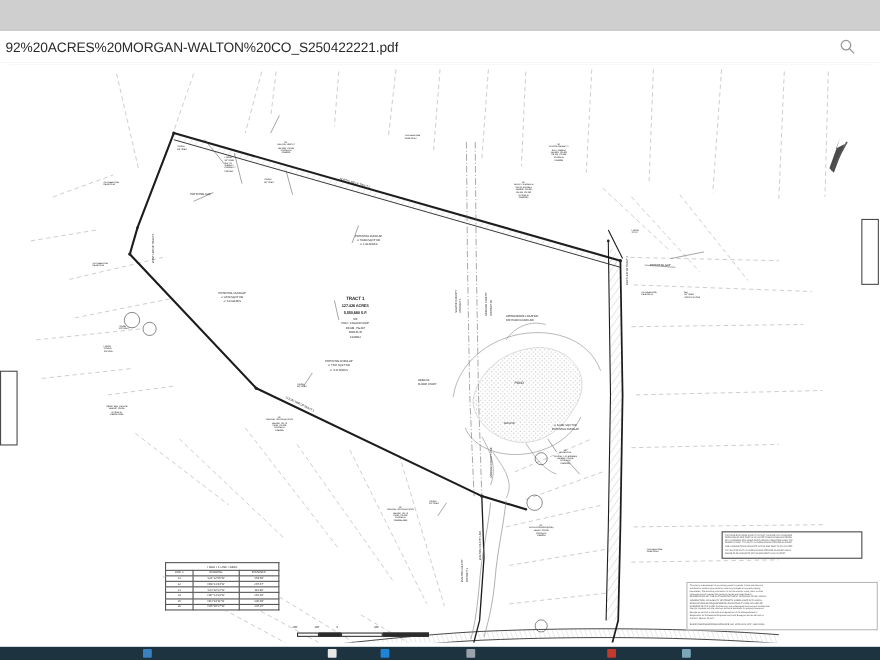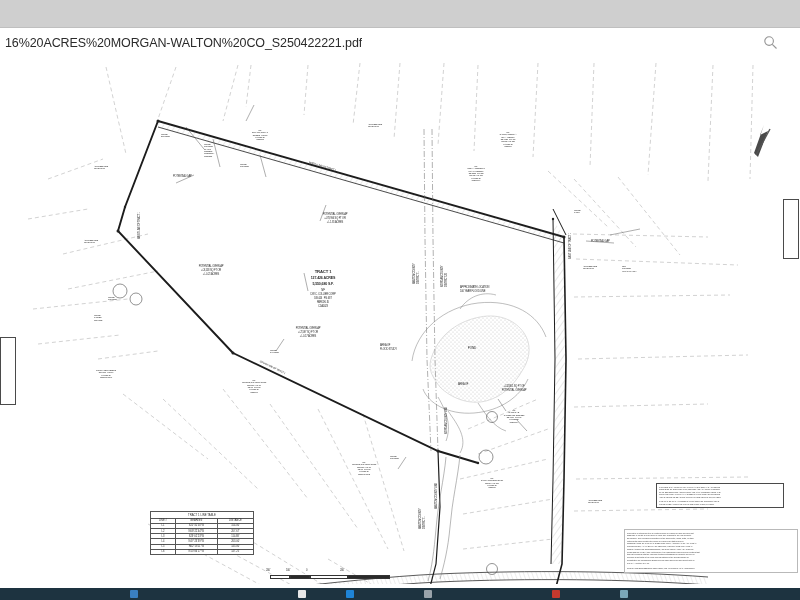--- a/index.html
+++ b/index.html
@@ -108,21 +108,21 @@
   .sb-seg { height: 2.4px; border: 0.5px solid #333; }
 </style>
 </head>
 <body>
 
 <div id="app">
 
   <div class="titlebar"></div>
 
   <div class="urlbar">
-    <div class="filename">16%20ACRES%20MORGAN-WALTON%20CO_S250422221.pdf</div>
+    <div class="filename">92%20ACRES%20MORGAN-WALTON%20CO_S250422221.pdf</div>
     <div class="spacer"></div>
     <svg class="search-icon" viewBox="0 0 16 16">
       <circle cx="6.5" cy="6.5" r="4.6" fill="none" stroke="#555" stroke-width="1.2"></circle>
       <line x1="9.9" y1="9.9" x2="14.4" y2="14.4" stroke="#555" stroke-width="1.2"></line>
     </svg>
   </div>
 
   <div class="viewer">
     <div class="paper-border-top"></div>
     <div class="paper">

